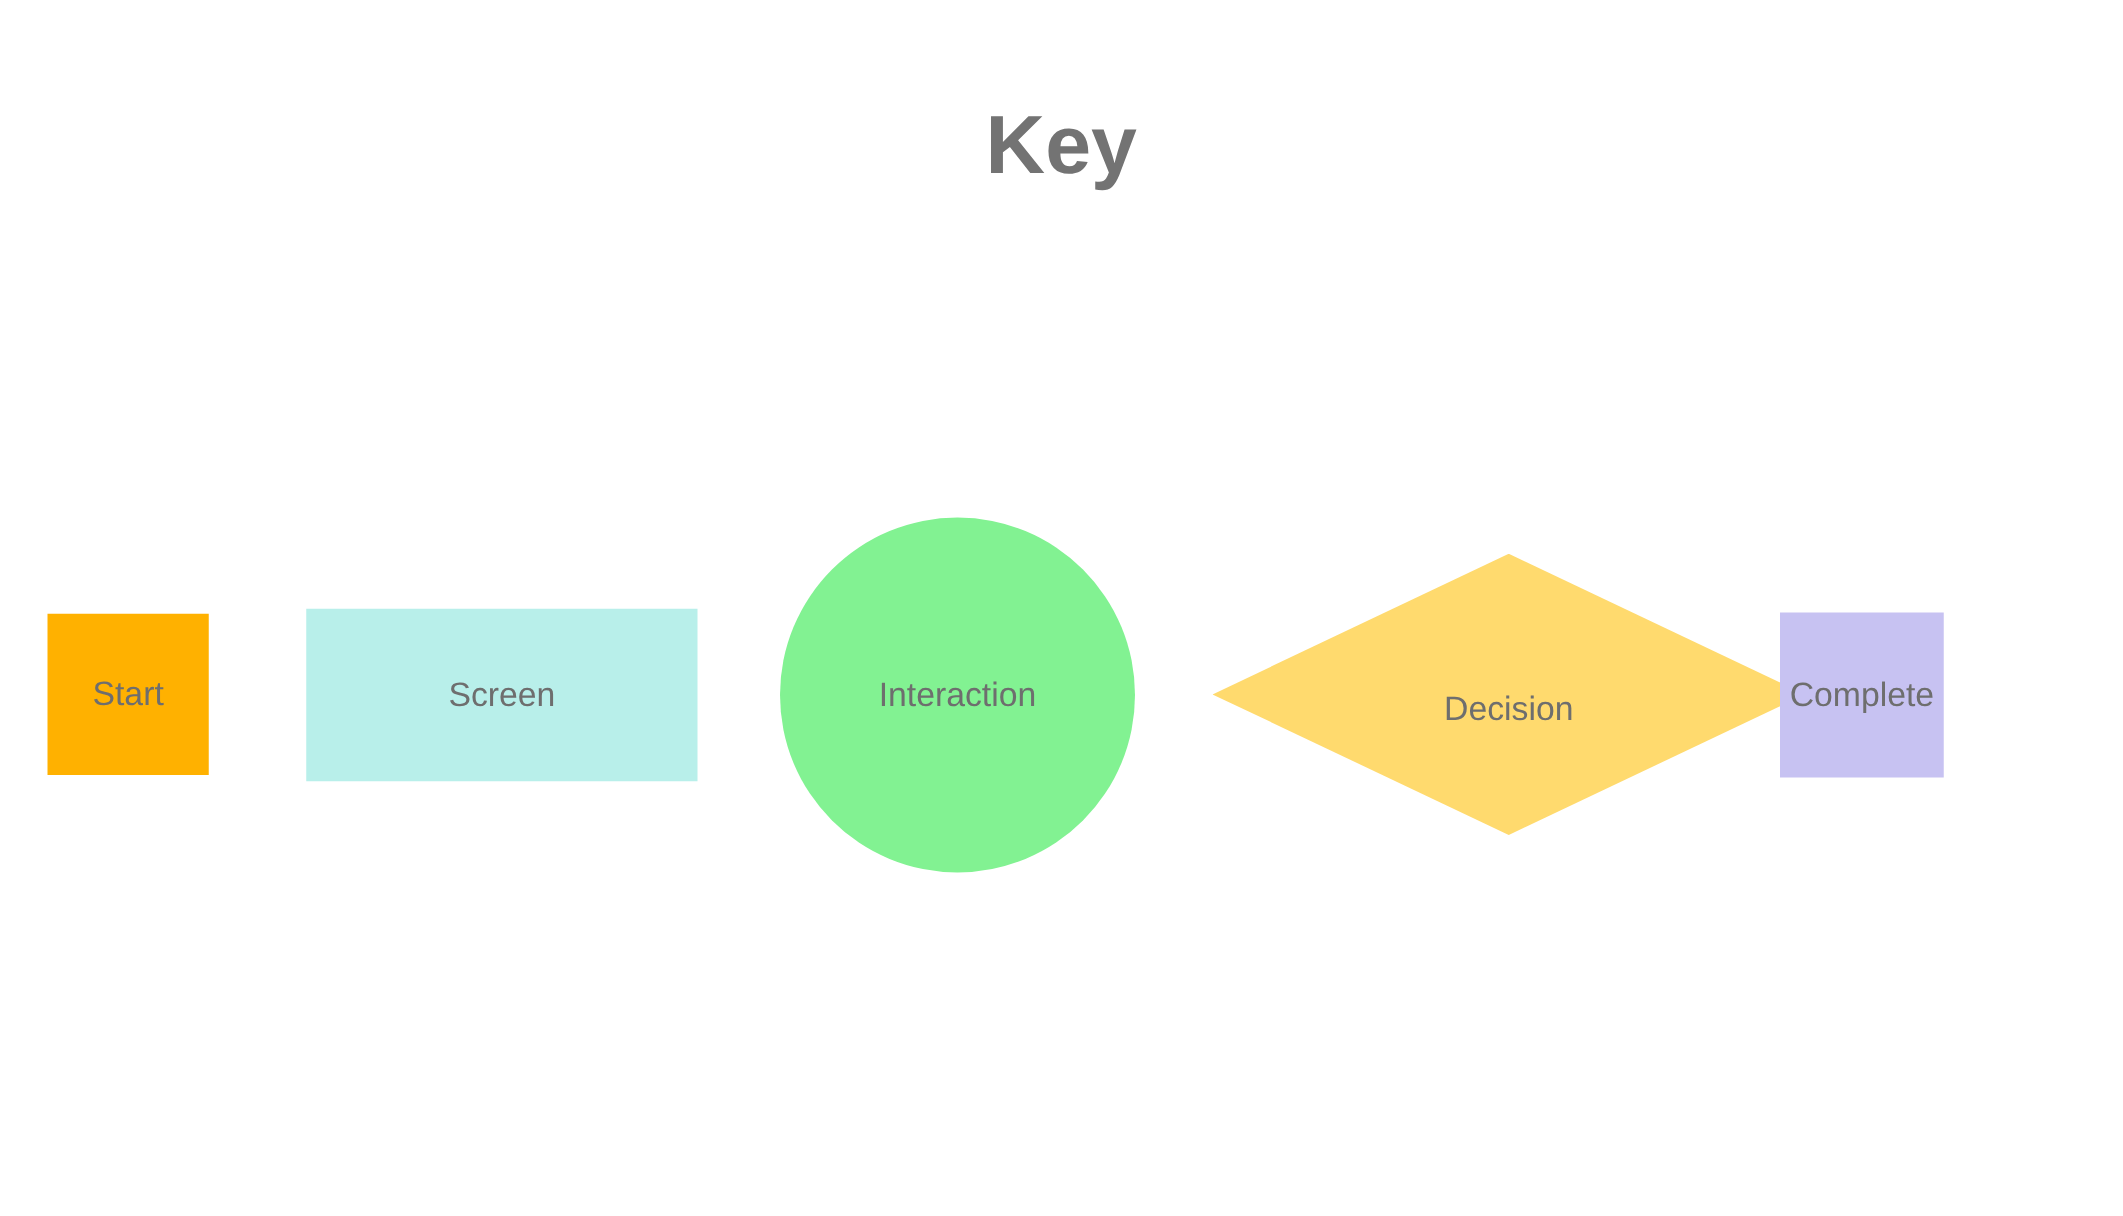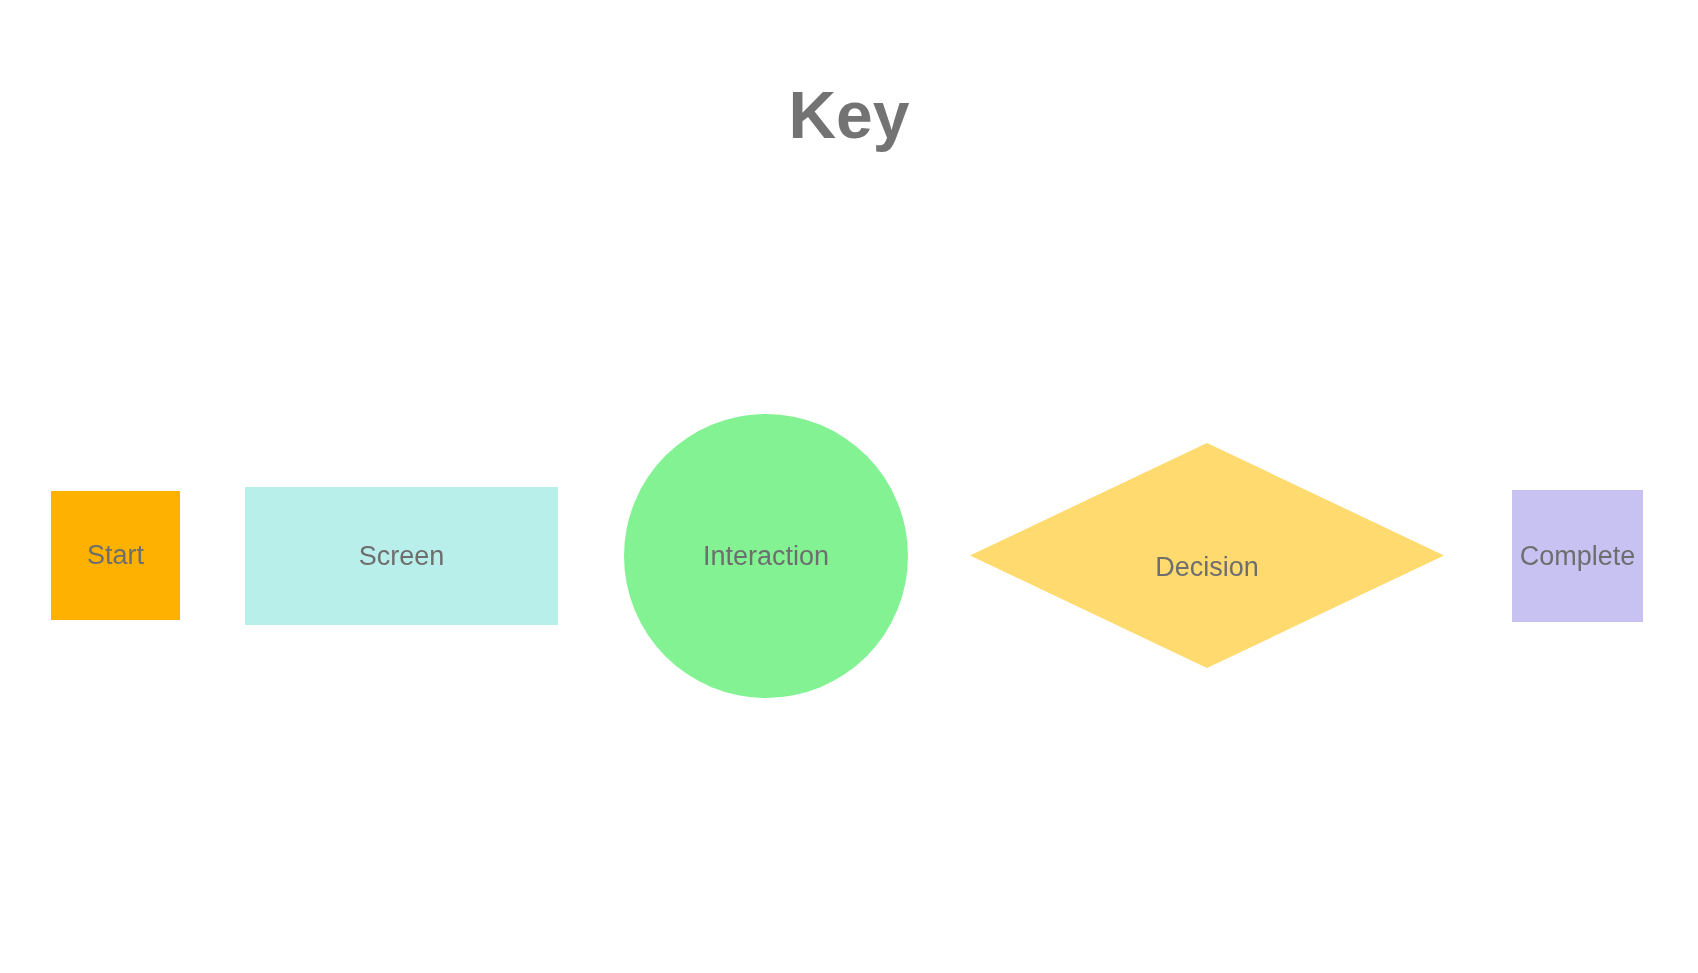--- a/index.html
+++ b/index.html
@@ -56,21 +56,21 @@
     z-index: 2;
     font-size: 27px;
     font-weight: normal;
     color: #6e6e6e;
     white-space: nowrap;
     line-height: 1;
   }
 
   
   #node-start {
-    left: 51px;
+    left: 38px;
     top: 491px;
     width: 129px;
     height: 129px;
   }
   #node-start .node-shape { background: #FFB100; }
 
   #node-screen {
     left: 245px;
     top: 487px;
     width: 313px;
@@ -94,21 +94,21 @@
     top: 443px;
     width: 474px;
     height: 225px;
   }
   #node-decision .node-shape {
     background: #FFDA6E;
     clip-path: polygon(50% 0%, 100% 50%, 50% 100%, 0% 50%);
   }
 
   #node-complete {
-    left: 1512px;
+    left: 1424px;
     top: 490px;
     width: 131px;
     height: 132px;
   }
   #node-complete .node-shape { background: #C7C2F2; }
   #node-complete .node-label {
     
     overflow: visible;
   }
 </style>

